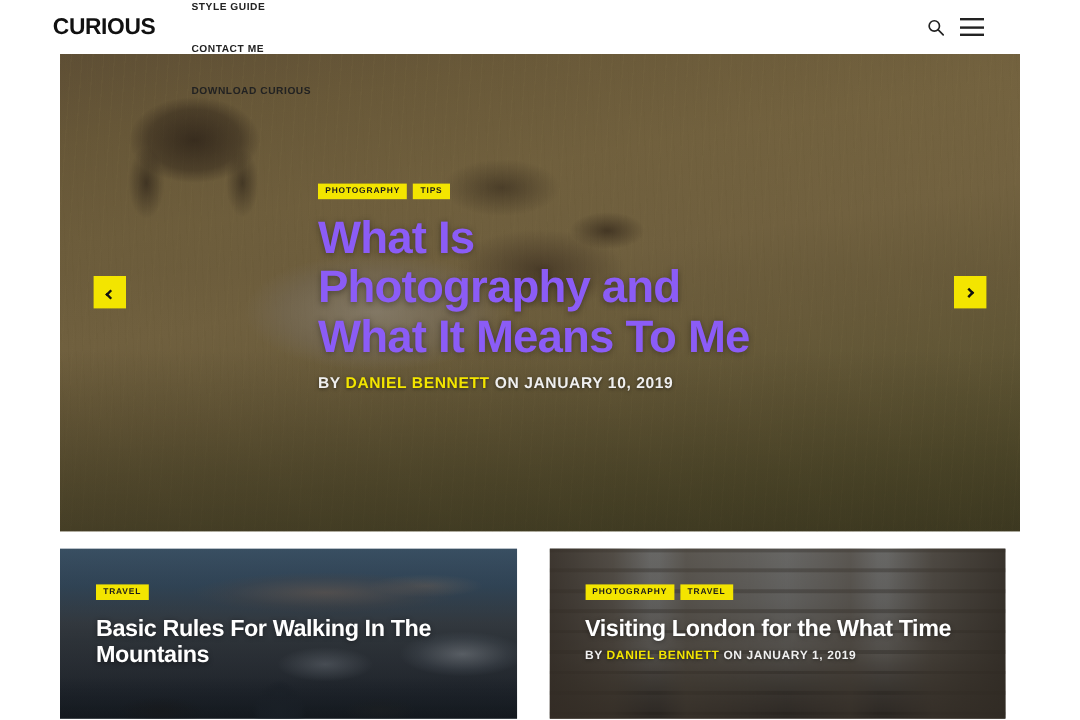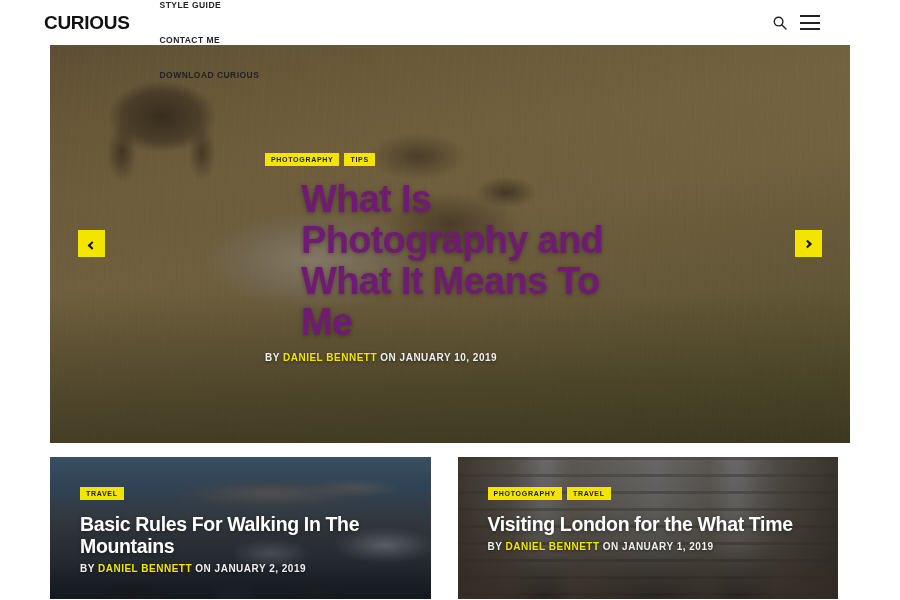--- a/index.html
+++ b/index.html
@@ -88,28 +88,27 @@
   }
   .tags{ display:flex; gap:5px; margin-bottom:13px; }
   .tag{
     background:#F3E500; color:#1a1a1a;
     font-size:7px; font-weight:bold; letter-spacing:0.7px;
     text-transform:uppercase;
     padding:3px 6px 3px 6px; line-height:1;
     display:inline-block; cursor:pointer;
   }
   .hero-title{
-    color:#701a75; font-size:38px; font-weight:bold;
+    color:#8b5cf6; font-size:38px; font-weight:bold;
     line-height:1.08; letter-spacing:-0.7px;
     text-shadow:0 1px 5px rgba(0,0,0,.35);
     margin-bottom:9px;
-    margin-left:36px;
   }
   .byline{
-    font-size:10px; font-weight:bold; letter-spacing:0.5px;
+    font-size:13px; font-weight:bold; letter-spacing:0.5px;
     text-transform:uppercase; color:#efefef;
     text-shadow:0 1px 3px rgba(0,0,0,.5);
   }
   .byline .author{ color:#F3E500; }
 
   
   .hero-arrow{
     position:absolute; top:185px;
     width:27px; height:27px;
     background:#F3E500;
@@ -237,23 +236,20 @@
 <section class="cards">
 
   <article class="card">
     <div class="card-photo mountains"></div>
     <div class="card-overlay"></div>
     <div class="card-content">
       <div class="tags">
         <span class="tag">TRAVEL</span>
       </div>
       <h2 class="card-title">Basic Rules For Walking In The Mountains</h2>
-      <div class="byline">
-        <span>BY </span><span class="author">DANIEL BENNETT</span><span> ON JANUARY 2, 2019</span>
-      </div>
     </div>
   </article>
 
   <article class="card">
     <div class="card-photo london"></div>
     <div class="card-overlay"></div>
     <div class="card-content">
       <div class="tags">
         <span class="tag">PHOTOGRAPHY</span>
         <span class="tag">TRAVEL</span>

